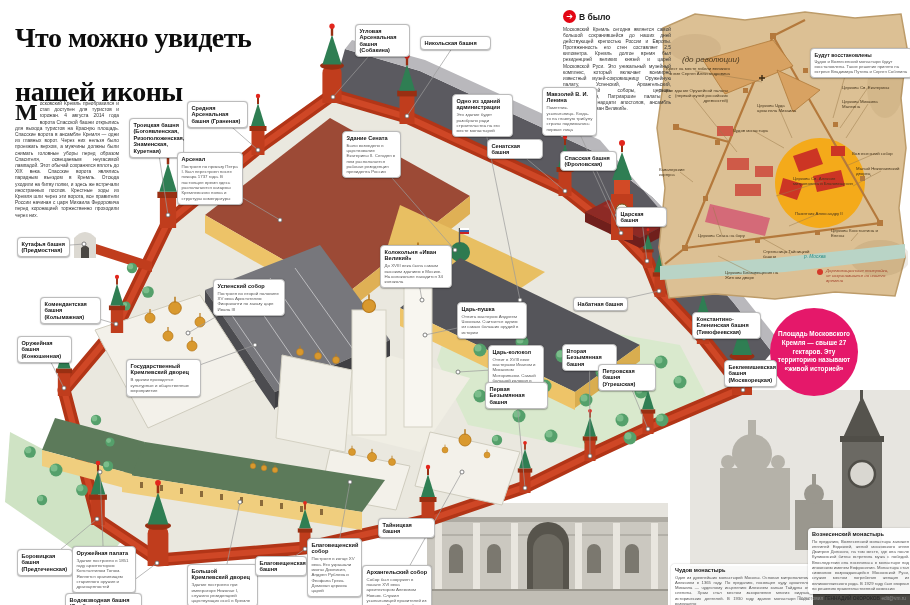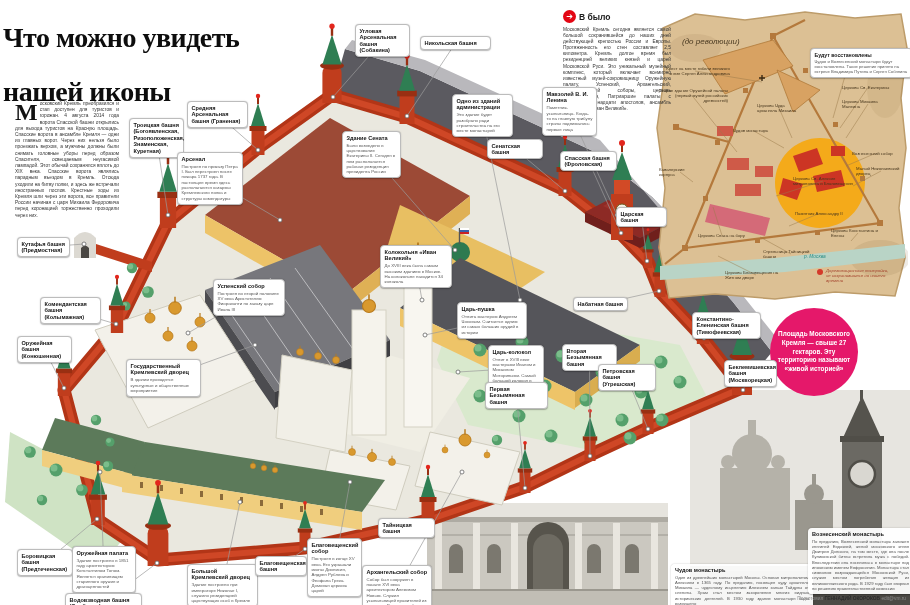--- a/index.html
+++ b/index.html
@@ -4,35 +4,35 @@
 <style>
   html,body{margin:0;padding:0;background:#ffffff;}
   #page{position:relative;width:910px;height:605px;background:#fff;overflow:hidden;
         font-family:"Liberation Sans",sans-serif;}
   
   .photo{position:absolute;z-index:2;}
   #map-svg{position:absolute;left:0;top:0;z-index:3;}
   #parchment{position:absolute;left:655px;top:8px;z-index:5;}
   #leader-layer{position:absolute;left:0;top:0;z-index:9;pointer-events:none;}
   
-  #headline{position:absolute;left:3px;top:5px;width:300px;z-index:10;
+  #headline{position:absolute;left:15px;top:5px;width:300px;z-index:10;
     font-family:"Liberation Serif",serif;font-weight:bold;color:#0d0d0d;
     font-size:28px;line-height:27px;letter-spacing:-0.5px;}
   #intro{position:absolute;left:15px;top:101px;width:104px;z-index:10;
     font-size:4.8px;line-height:6.2px;color:#333;text-align:justify;}
   #intro .dropcap{float:left;font:bold 24px/21px "Liberation Serif",serif;color:#111;margin:1px 2px 0 0;}
   
   .callout{position:absolute;background:#fff;border:0.7px solid #bcbcbc;border-radius:4px;
     padding:2.5px 3.5px;z-index:10;box-shadow:0 0.6px 1.2px rgba(0,0,0,.28);}
   .callout .c-title{font-weight:bold;font-size:5.6px;line-height:1.18;color:#141414;}
   .callout .c-body{font-size:4.4px;line-height:1.22;color:#5a5a5a;margin-top:1.5px;}
   
   #plan-title{position:absolute;left:682px;top:30px;width:120px;z-index:10;
     font-weight:bold;font-size:10.5px;line-height:1.1;color:#2e2413;}
-  #plan-subtitle{position:absolute;left:682px;top:37px;z-index:10;
+  #plan-subtitle{position:absolute;left:682px;top:55px;z-index:10;
     font-style:italic;font-size:8px;color:#4a3a22;}
   .plan-label{position:absolute;z-index:10;font-size:4.3px;line-height:1.18;color:#483push least;}
   .plan-label{color:#47361d;}
   .plan-label.right{text-align:right;}
   .plan-label.river .p-text{color:#2c8d86;font-style:italic;font-size:4.8px;}
   .plan-label.legend .p-text{color:#a4432d;font-style:italic;}
   .plan-label.legend::before{content:"";position:absolute;left:-9px;top:1px;width:6px;height:6px;
     border-radius:50%;background:#d43a2a;}
   #restored{left:810px;top:48px;width:94px;z-index:11;}
   #restored .c-title{font-size:5.2px;}

